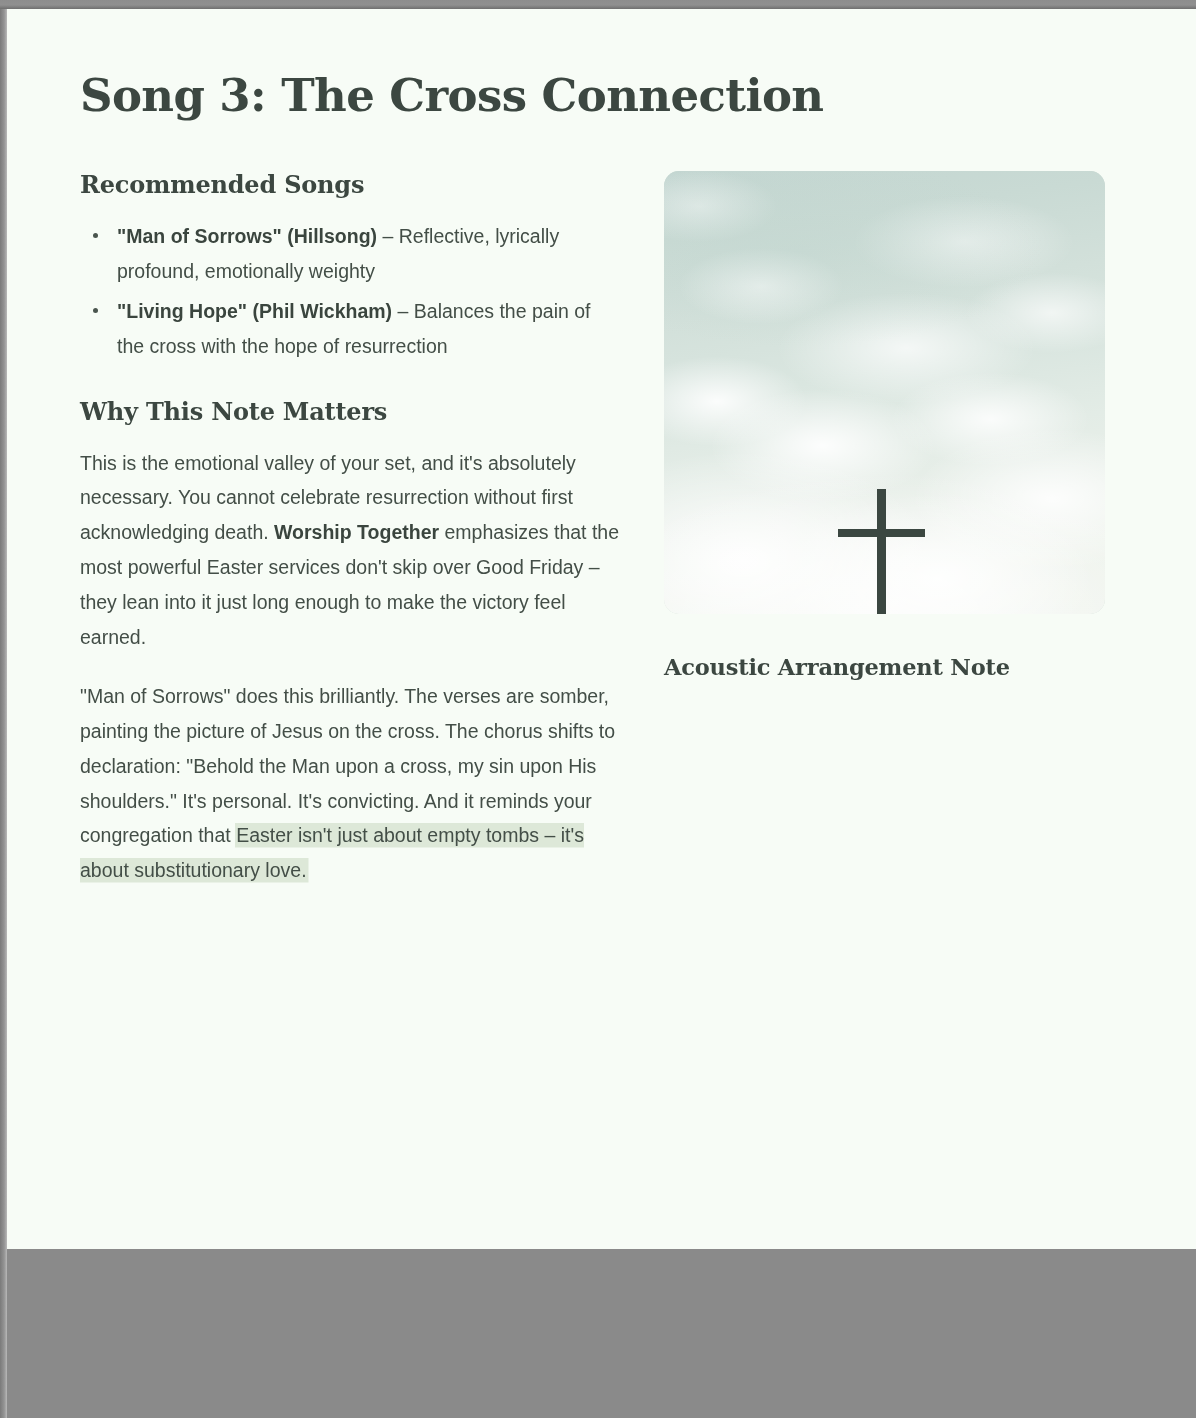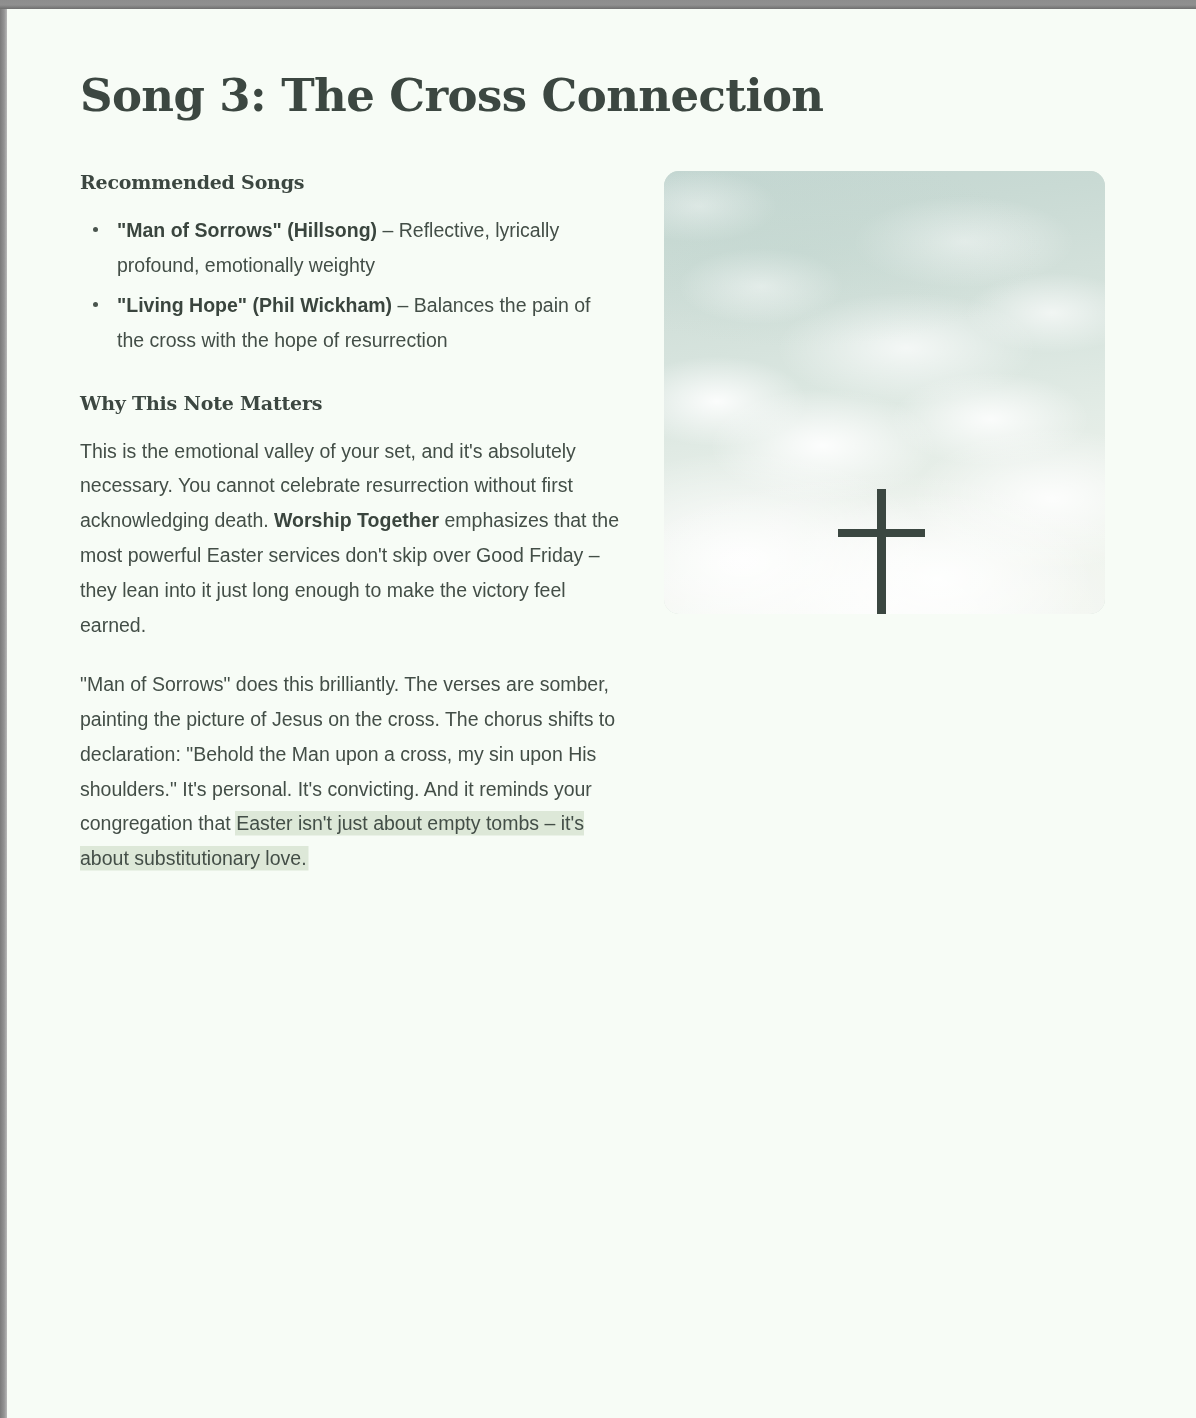--- a/index.html
+++ b/index.html
@@ -33,21 +33,21 @@
     height: 1409px;
     background: linear-gradient(90deg,#7a7a7a 0%,#949494 60%,#b9b9b9 100%);
   }
 
   
   #doc {
     position: absolute;
     top: 9px;
     left: 7px;
     width: 1189px;
-    height: 1409px;
+    height: 1240px;
     background: #f7fcf6;
     overflow: hidden;
   }
 
   .content {
     position: absolute;
     top: 0; left: 0;
     width: 1189px;
     padding: 62px 60px 0 73px;
   }
@@ -70,21 +70,21 @@
     align-items: flex-start;
     gap: 0;
   }
   .col-left  { width: 565px; flex: 0 0 565px; padding-right: 24px; }
   .col-right { width: 460px; flex: 0 0 460px; margin-left: 19px; }
 
   
   h2.section-head {
     font-family: "DejaVu Serif", "Liberation Serif", serif;
     font-weight: 700;
-    font-size: 19px;
+    font-size: 24px;
     line-height: 1.2;
     letter-spacing: -0.2px;
     color: #3c4741;
     margin: 0 0 19px 0;
   }
   h2.section-head.right-head {
     font-size: 22.5px;
     margin: 0 0 19px 0;
   }
 
@@ -232,20 +232,21 @@
         </div>
 
         <div class="col-right">
 
           <div class="hero-wrap">
             <div class="sky"></div>
             <div class="sky-haze"></div>
             <div class="cross"></div>
           </div>
 
+          <h2 class="section-head right-head">Acoustic Arrangement Note</h2>
 
 
         </div>
 
       </div>
     </div>
   </div>
 </div>
 
 </body></html>

